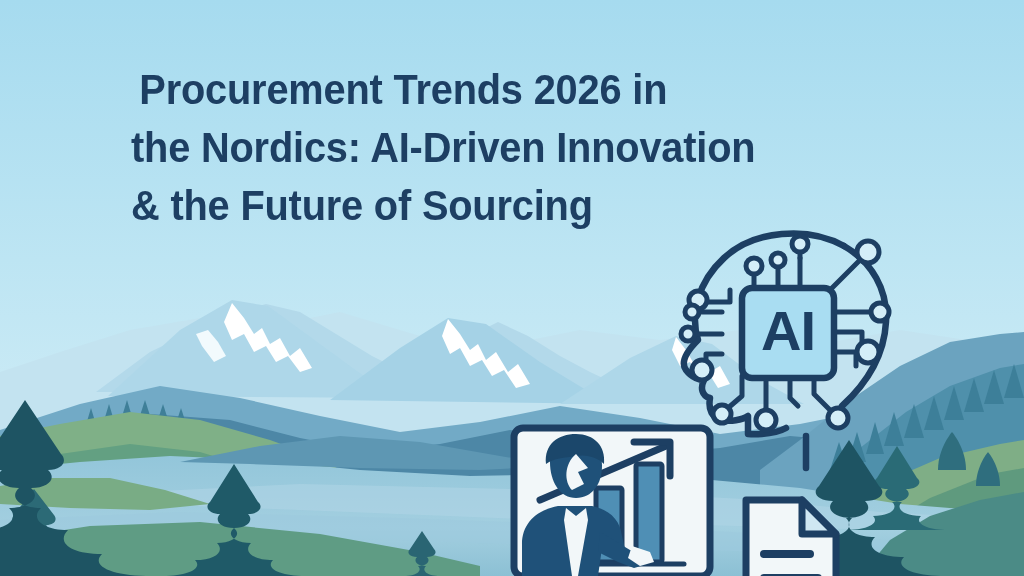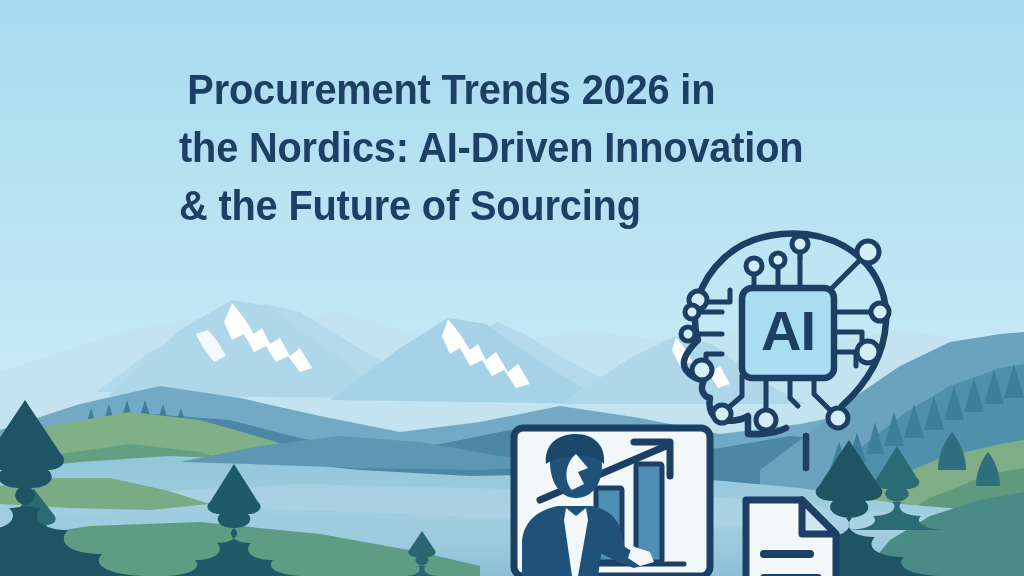--- a/index.html
+++ b/index.html
@@ -12,21 +12,20 @@
     overflow:hidden;
   }
   #scene { position:absolute; inset:0; width:1024px; height:576px; display:block; }
 
   #title-block {
     position:absolute;
     left:131px; top:60px;
     width:810px;
     z-index:40;
     pointer-events:none;
-    margin-left:48px;
   }
   .title-line {
     font-family:"Liberation Sans", sans-serif;
     font-weight:700;
     font-size:43px;
     line-height:58px;
     letter-spacing:-0.2px;
     color:#1d3f63;
     white-space:nowrap;
     transform:scaleX(0.925);

